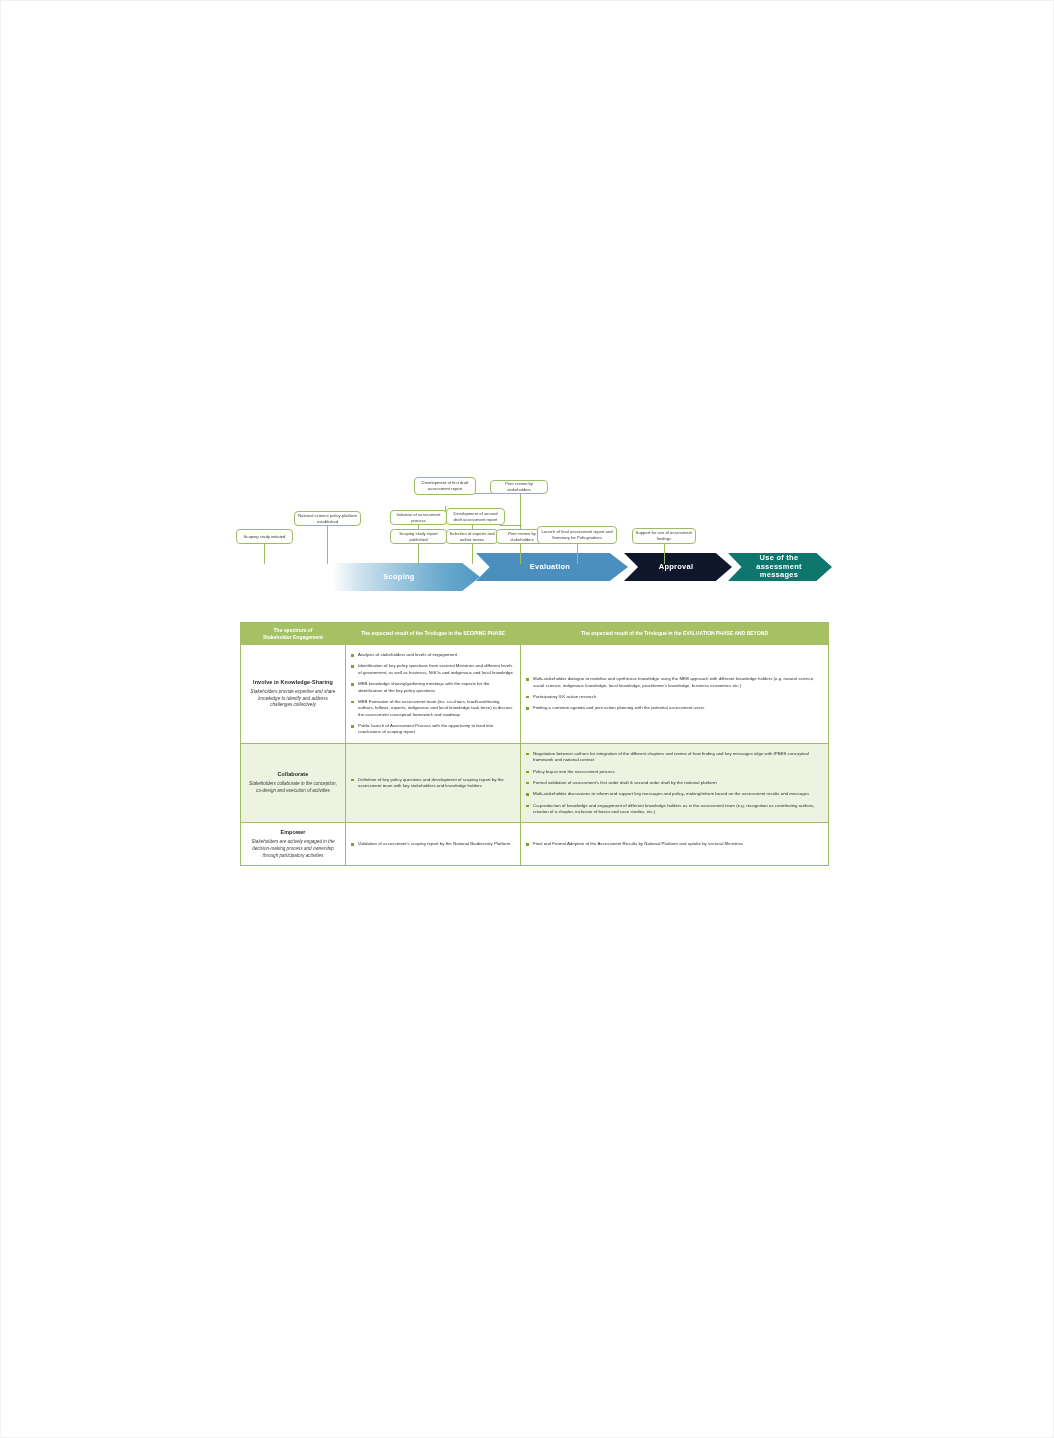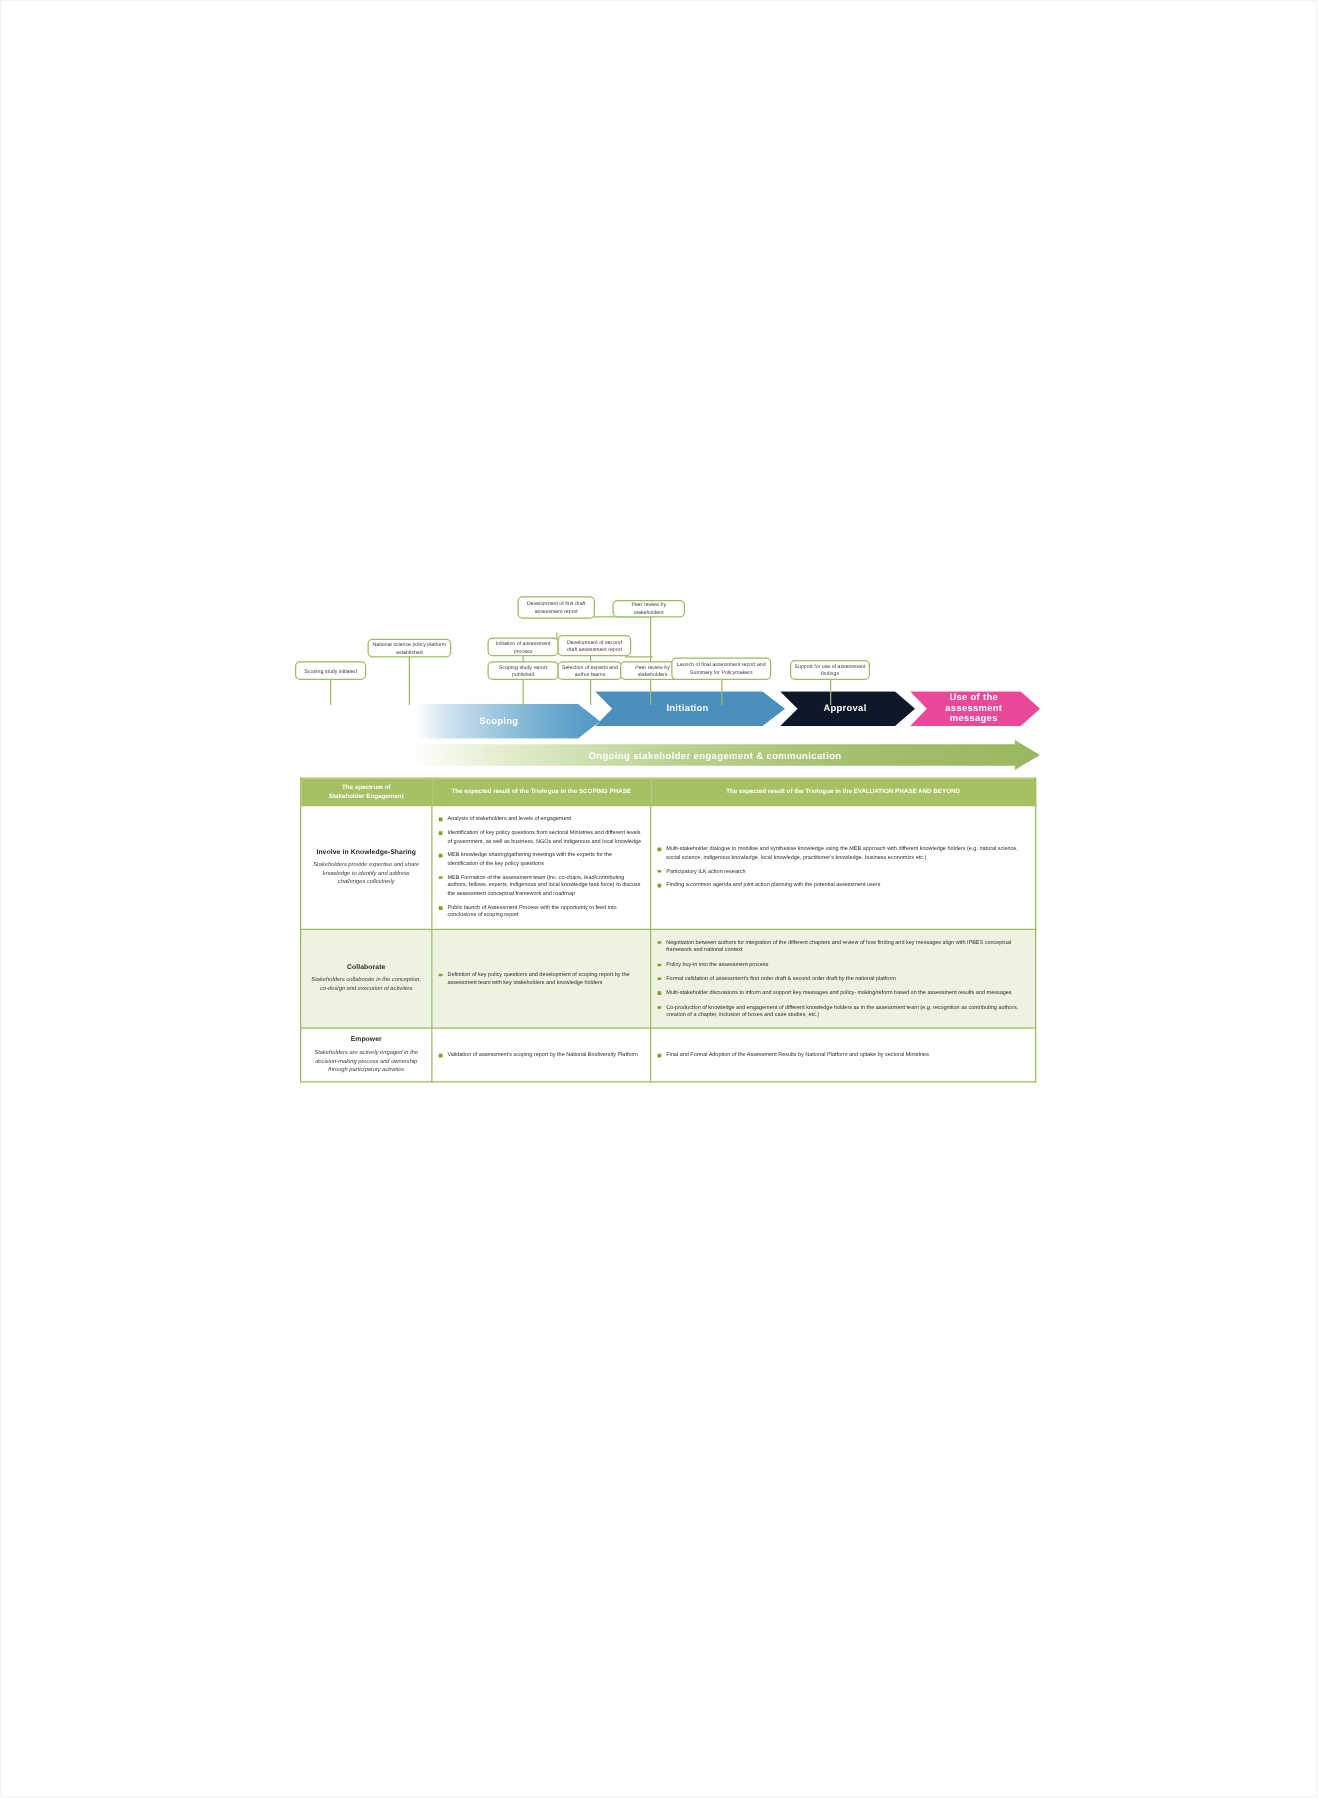--- a/index.html
+++ b/index.html
@@ -57,21 +57,21 @@
     padding-right:12px;padding-left:8px;
   }
   .chev-appr{
     left:392px;width:108px;
     background:#0f172a;
     clip-path:polygon(0 0,85% 0,100% 50%,85% 100%,0 100%,13% 50%);
     padding-right:14px;padding-left:10px;
   }
   .chev-use{
     left:496px;width:104px;
-    background:#ec4899;
+    background:#0f766e;
     clip-path:polygon(0 0,85% 0,100% 50%,85% 100%,0 100%,13% 50%);
     padding-right:12px;padding-left:10px;justify-content:flex-end;
   }
 
   
   .ms{
     position:absolute;
     box-sizing:border-box;
     border:1px solid #9cbb62;
     border-radius:4px;
@@ -208,37 +208,33 @@
     <div class="ms" style="left:264px;top:59px;width:52px;height:15px;">Peer review by stakeholders</div>
 
     <div class="ms" style="left:305px;top:56px;width:80px;height:18px;">Launch of final assessment report and Summary for Policymakers</div>
 
     <div class="ms" style="left:400px;top:58px;width:64px;height:16px;">Support for use of assessment findings</div>
 
     <div class="chev chev-scoping">
       <span>Scoping</span>
     </div>
     <div class="chev chev-eval">
-      <span>Initiation</span>
+      <span>Evaluation</span>
     </div>
     <div class="chev chev-appr">
       <span>Approval</span>
     </div>
     <div class="chev chev-use">
       <span>
         <span>Use of the</span><br>
         <span>assessment messages</span>
       </span>
     </div>
   </div>
 
-  <div id="ongoing">
-    <div class="body"></div>
-    <div class="lbl">Ongoing stakeholder engagement &amp; communication</div>
-  </div>
 
   <table id="spectrum-table">
     <thead>
       <tr>
         <th class="col-spectrum">
           <span>The spectrum of</span><br>
           <span>Stakeholder Engagement</span>
         </th>
         <th class="col-scoping">The expected result of the Triologue in the SCOPING PHASE</th>
         <th class="col-eval">The expected result of the Triologue in the EVALUATION PHASE AND BEYOND</th>

